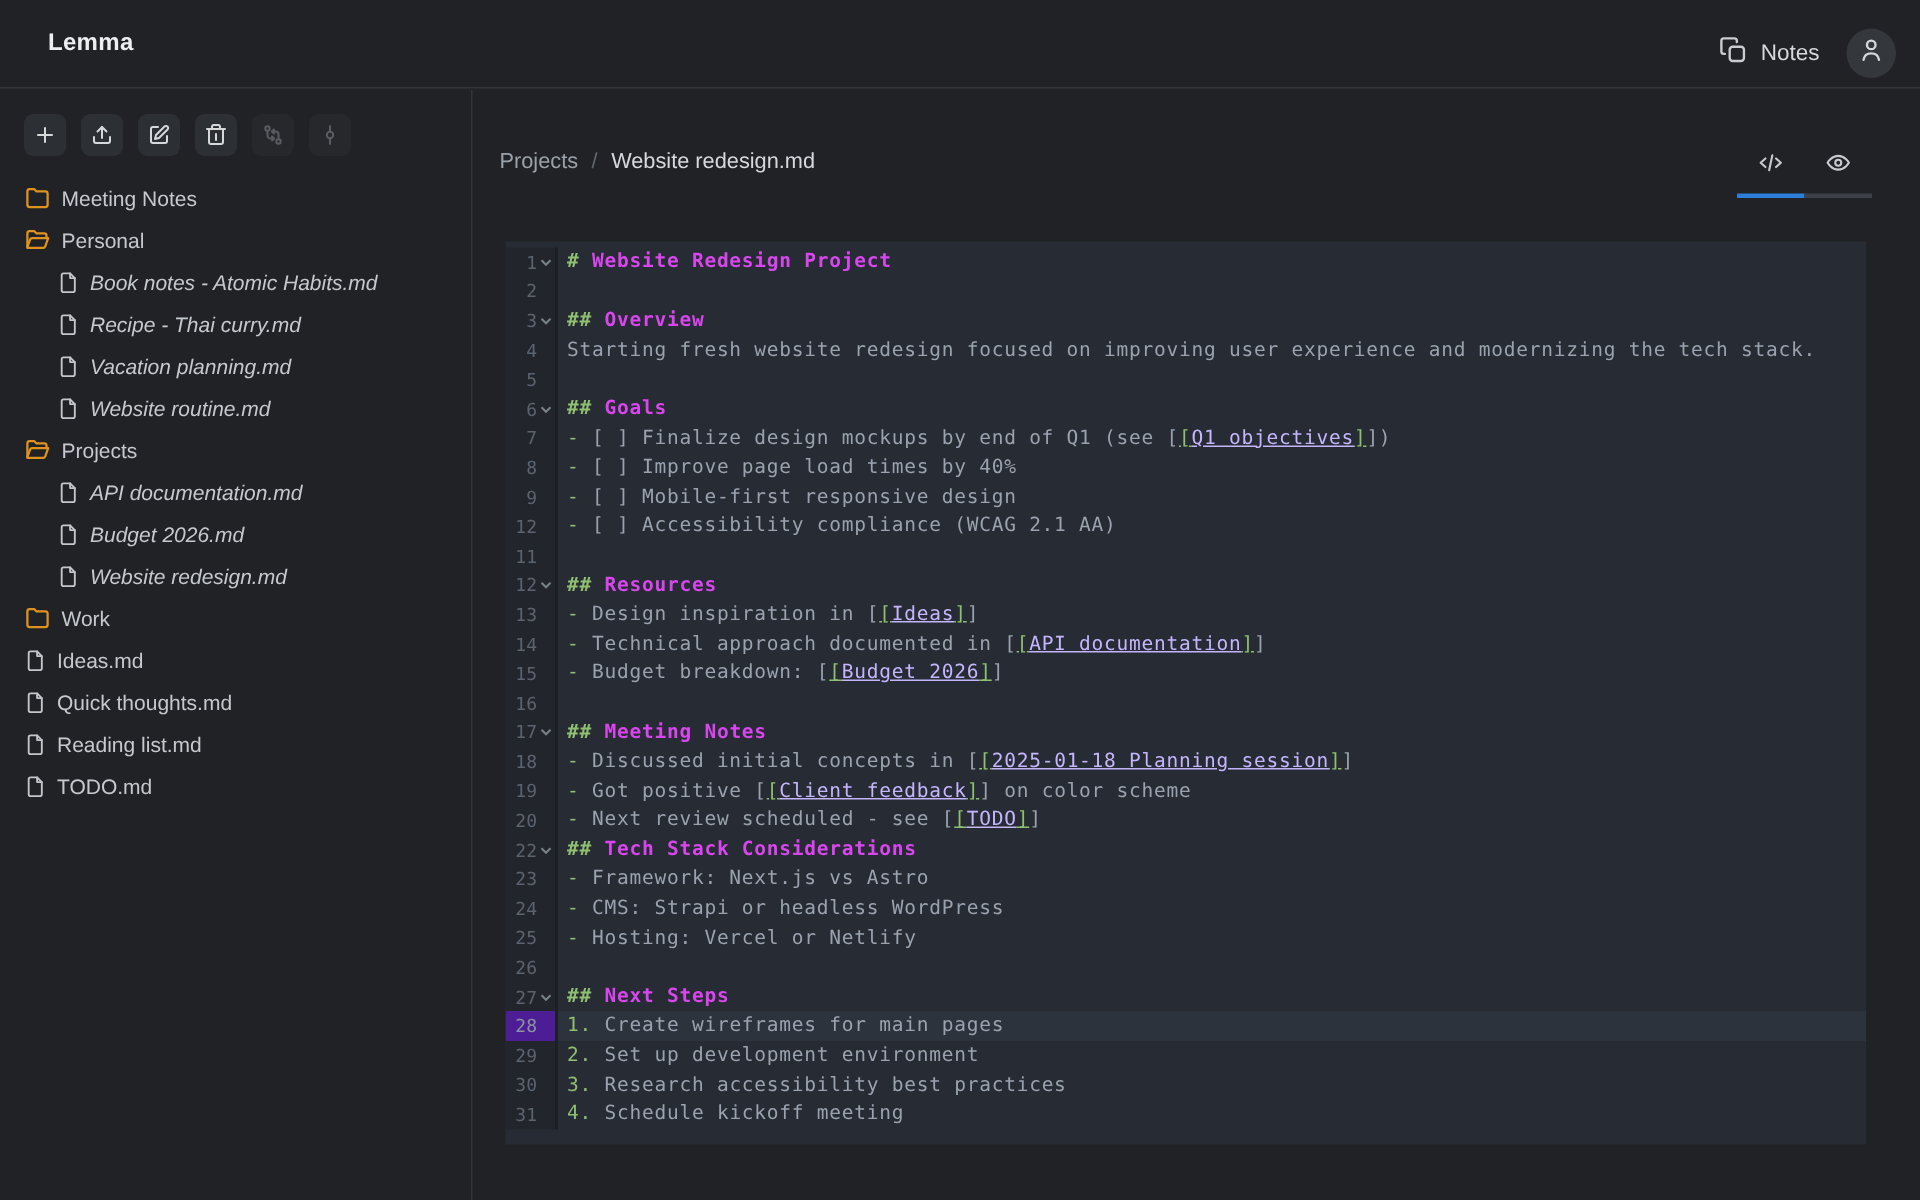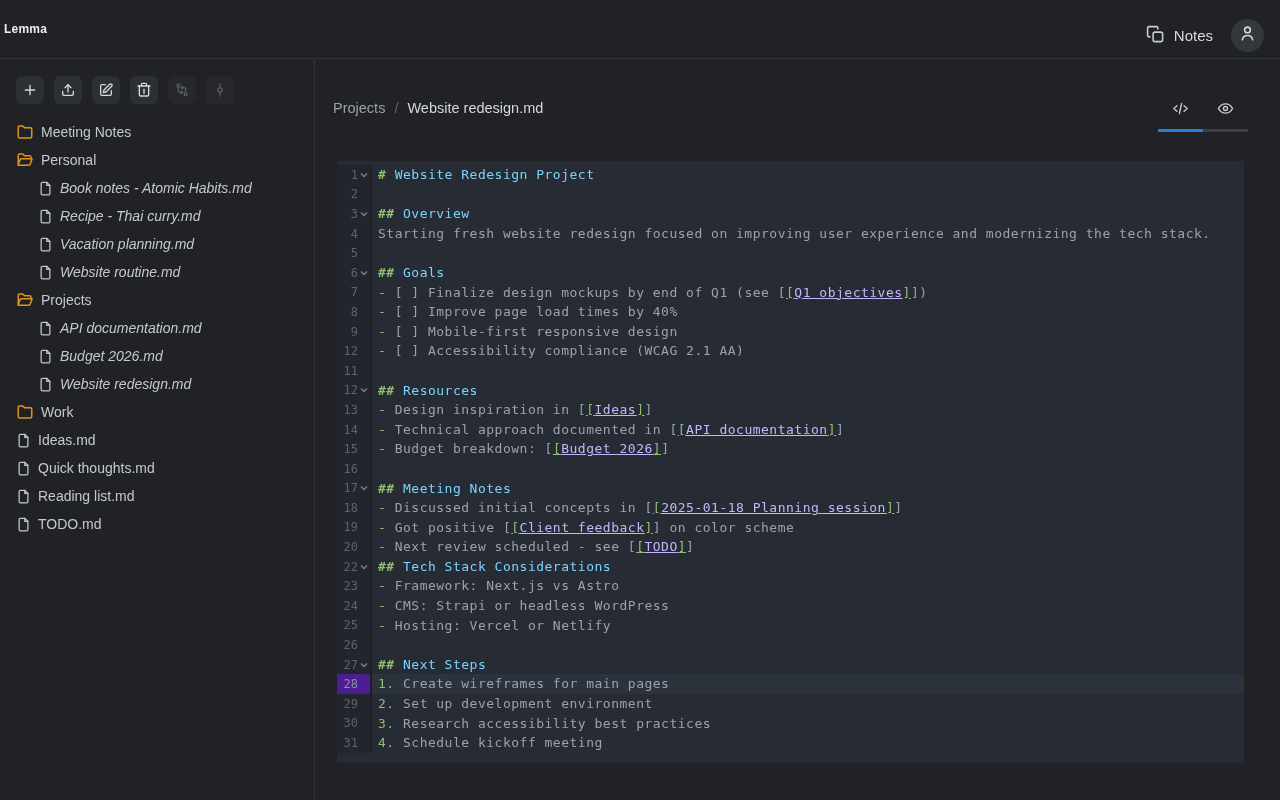--- a/index.html
+++ b/index.html
@@ -2,21 +2,21 @@
 <html><head>
 <meta charset="utf-8">
 <style>
   * { margin:0; padding:0; box-sizing:border-box; }
   html,body { width:1280px; height:800px; overflow:hidden; }
   body { background:#202225; font-family:"Liberation Sans", sans-serif; color:#c7cbd0; position:relative; }
 
   
   .topbar { position:absolute; left:0; top:0; width:1280px; height:59px;
             border-bottom:1px solid #32353a; display:flex; align-items:center; }
-  .app-title { font-size:12px; font-weight:bold; color:#eceef0; margin-left:4px; letter-spacing:.2px; }
+  .app-title { font-size:16px; font-weight:bold; color:#eceef0; margin-left:32px; letter-spacing:.2px; }
   .topbar-right { position:absolute; right:16px; top:0; height:71px; display:flex; align-items:center; gap:18px; }
   .notes-btn { display:flex; align-items:center; gap:9px; color:#d6d8db; font-size:15px; cursor:pointer; }
   .notes-btn svg { stroke:#c9ccd0; }
   .avatar { width:33px; height:33px; border-radius:50%; background:#34373c; display:flex; align-items:center; justify-content:center; cursor:pointer; }
   .avatar svg { stroke:#d4d7da; }
 
   
   .sidebar { position:absolute; left:0; top:60px; width:315px; height:740px; border-right:1px solid #32353a; }
   .toolbar { display:flex; gap:10px; padding:16px 16px 14px 16px; }
   .tb-btn { width:28px; height:28px; border-radius:6px; background:#2c2f33; border:none;
@@ -57,21 +57,21 @@
   .ed-num { font-size:12px; color:#5b6370; text-align:right; }
   .ed-fold { width:12px; display:flex; align-items:center; justify-content:center; cursor:pointer; }
   .ed-fold svg { stroke:#788089; }
   .ed-code { flex:1; padding-left:6px; font-size:13px; letter-spacing:.5px; line-height:19.6px;
              white-space:pre; cursor:text; }
   .ed-row.active .ed-gutter { background:#4c1d95; }
   .ed-row.active .ed-num { color:#8b93a0; }
   .ed-row.active .ed-code { background:#2d333d; }
 
   .seg-hash { color:#8fbf71; font-weight:bold; }
-  .seg-head { color:#7dd3fc; font-weight:normal; }
+  .seg-head { color:#d946ef; font-weight:bold; }
   .seg-text { color:#9aa2af; }
   .seg-green { color:#8fbf71; }
   .seg-link { color:#c4b5fd; text-decoration:underline; cursor:pointer; }
   .seg-linkb { color:#8fbf71; text-decoration:underline; cursor:pointer; }
 </style>
 </head>
 <body>
 
 <header class="topbar">
   <div class="app-title">Lemma</div>

